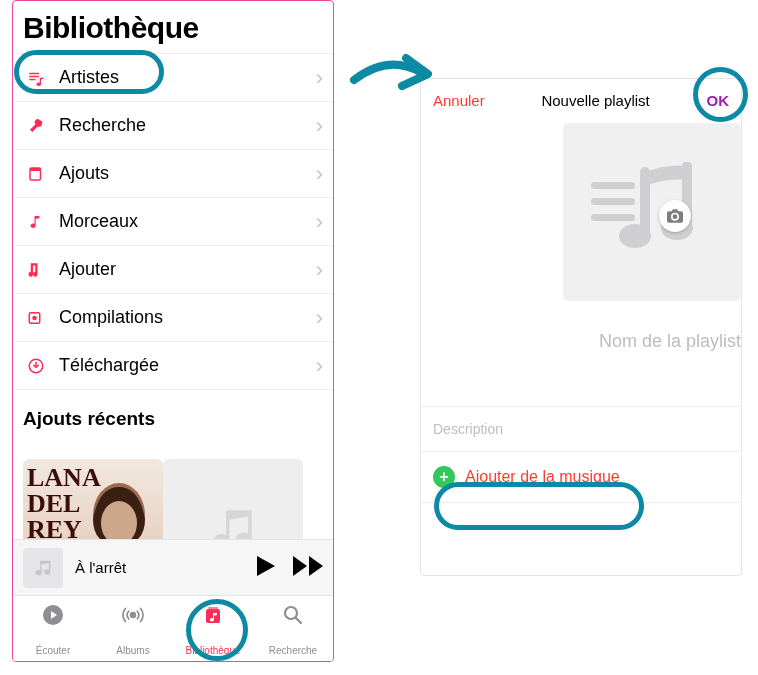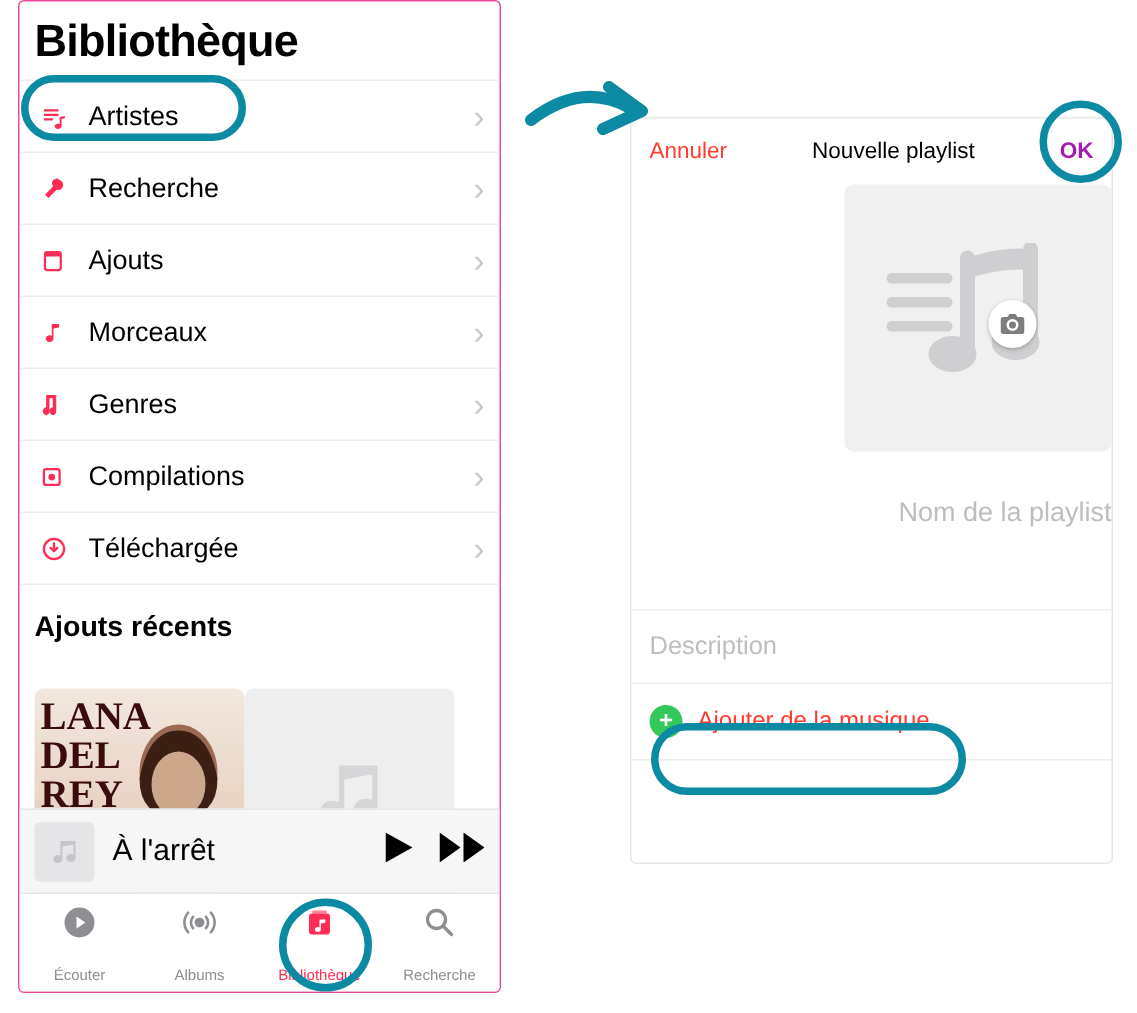--- a/index.html
+++ b/index.html
@@ -101,21 +101,21 @@
       width: 40px;
       height: 40px;
       background: #e5e5e7;
       border-radius: 4px;
       display: flex;
       align-items: center;
       justify-content: center;
       color: #c0c0c2;
       margin-right: 12px;
     }
-    .np-label { font-size: 20px; }
+    .np-label { font-size: 15px; }
     .np-controls { margin-left: auto; display: flex; gap: 18px; align-items: center; }
     .tabbar {
       position: absolute;
       bottom: 0;
       left: 0;
       right: 0;
       height: 66px;
       background: #fff;
       border-top: 1px solid #e5e5e5;
       display: flex;
@@ -180,21 +180,21 @@
     .playlist-name {
       margin-top: 30px;
       color: #bdbdc0;
       font-size: 18px;
     }
     .divider { width: 100%; border-top: 1px solid #eee; }
     .desc-row {
       width: 100%;
       padding: 14px 12px;
       color: #bdbdc0;
-      font-size: 17px;
+      font-size: 14px;
     }
     .add-music-row {
       width: 100%;
       padding: 14px 12px;
       display: flex;
       align-items: center;
       gap: 10px;
       color: #ff3b30;
       font-size: 16px;
     }
@@ -268,21 +268,21 @@
       </span>
       <span>Morceaux</span>
       <span class="chev">›</span>
     </div>
     <div class="lib-row">
       <span class="icon">
         <svg width="18" height="18" viewBox="0 0 24 24">
             <path fill="#ff2d55" d="M5 3v11c-2 .4-3 2-3 3.5S3.3 21 5 21s3-1.6 3-3.5V6h3v8c-2 .4-3 2-3 3.5S9.3 21 11 21s3-1.6 3-3.5V3H5z"></path>
           </svg>
       </span>
-      <span>Genres</span>
+      <span>Ajouter</span>
       <span class="chev">›</span>
     </div>
     <div class="lib-row">
       <span class="icon">
         <svg width="18" height="18" viewBox="0 0 24 24">
             <rect x="3" y="5" width="14" height="14" rx="2" fill="none" stroke="#ff2d55" stroke-width="2"></rect>
             <circle cx="10" cy="12" r="3" fill="#ff2d55"></circle>
           </svg>
       </span>
       <span>Compilations</span>

